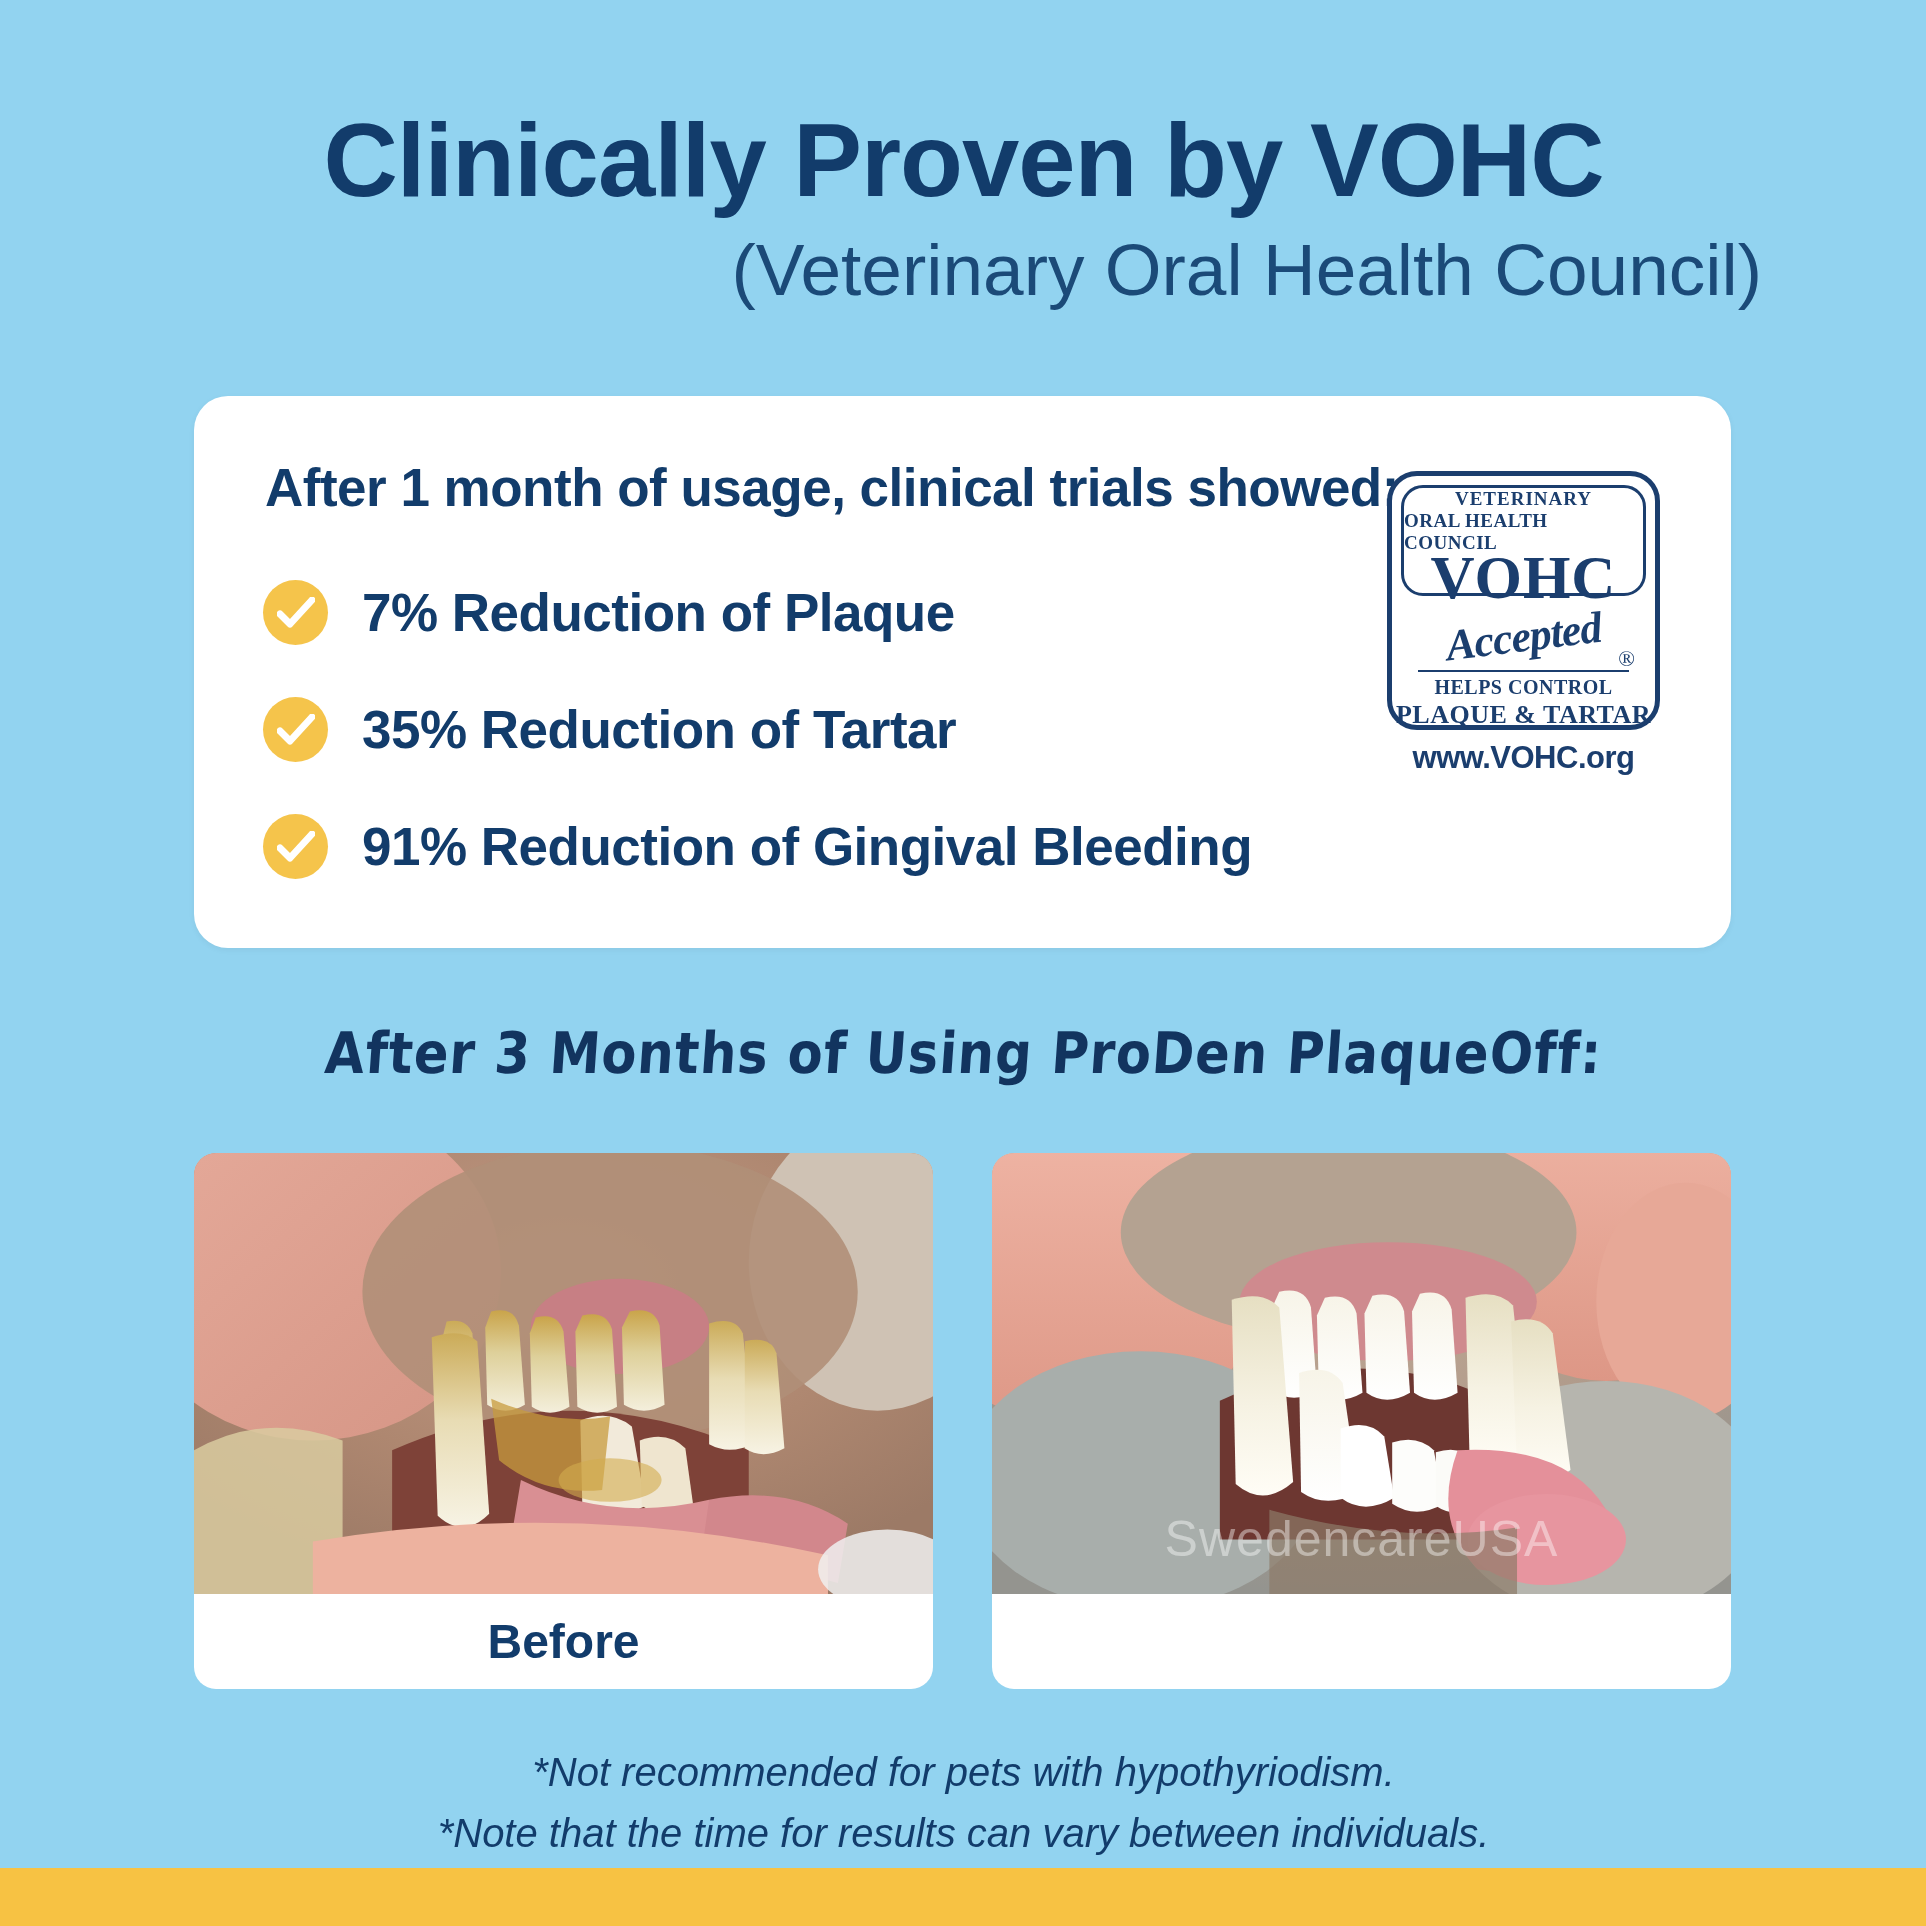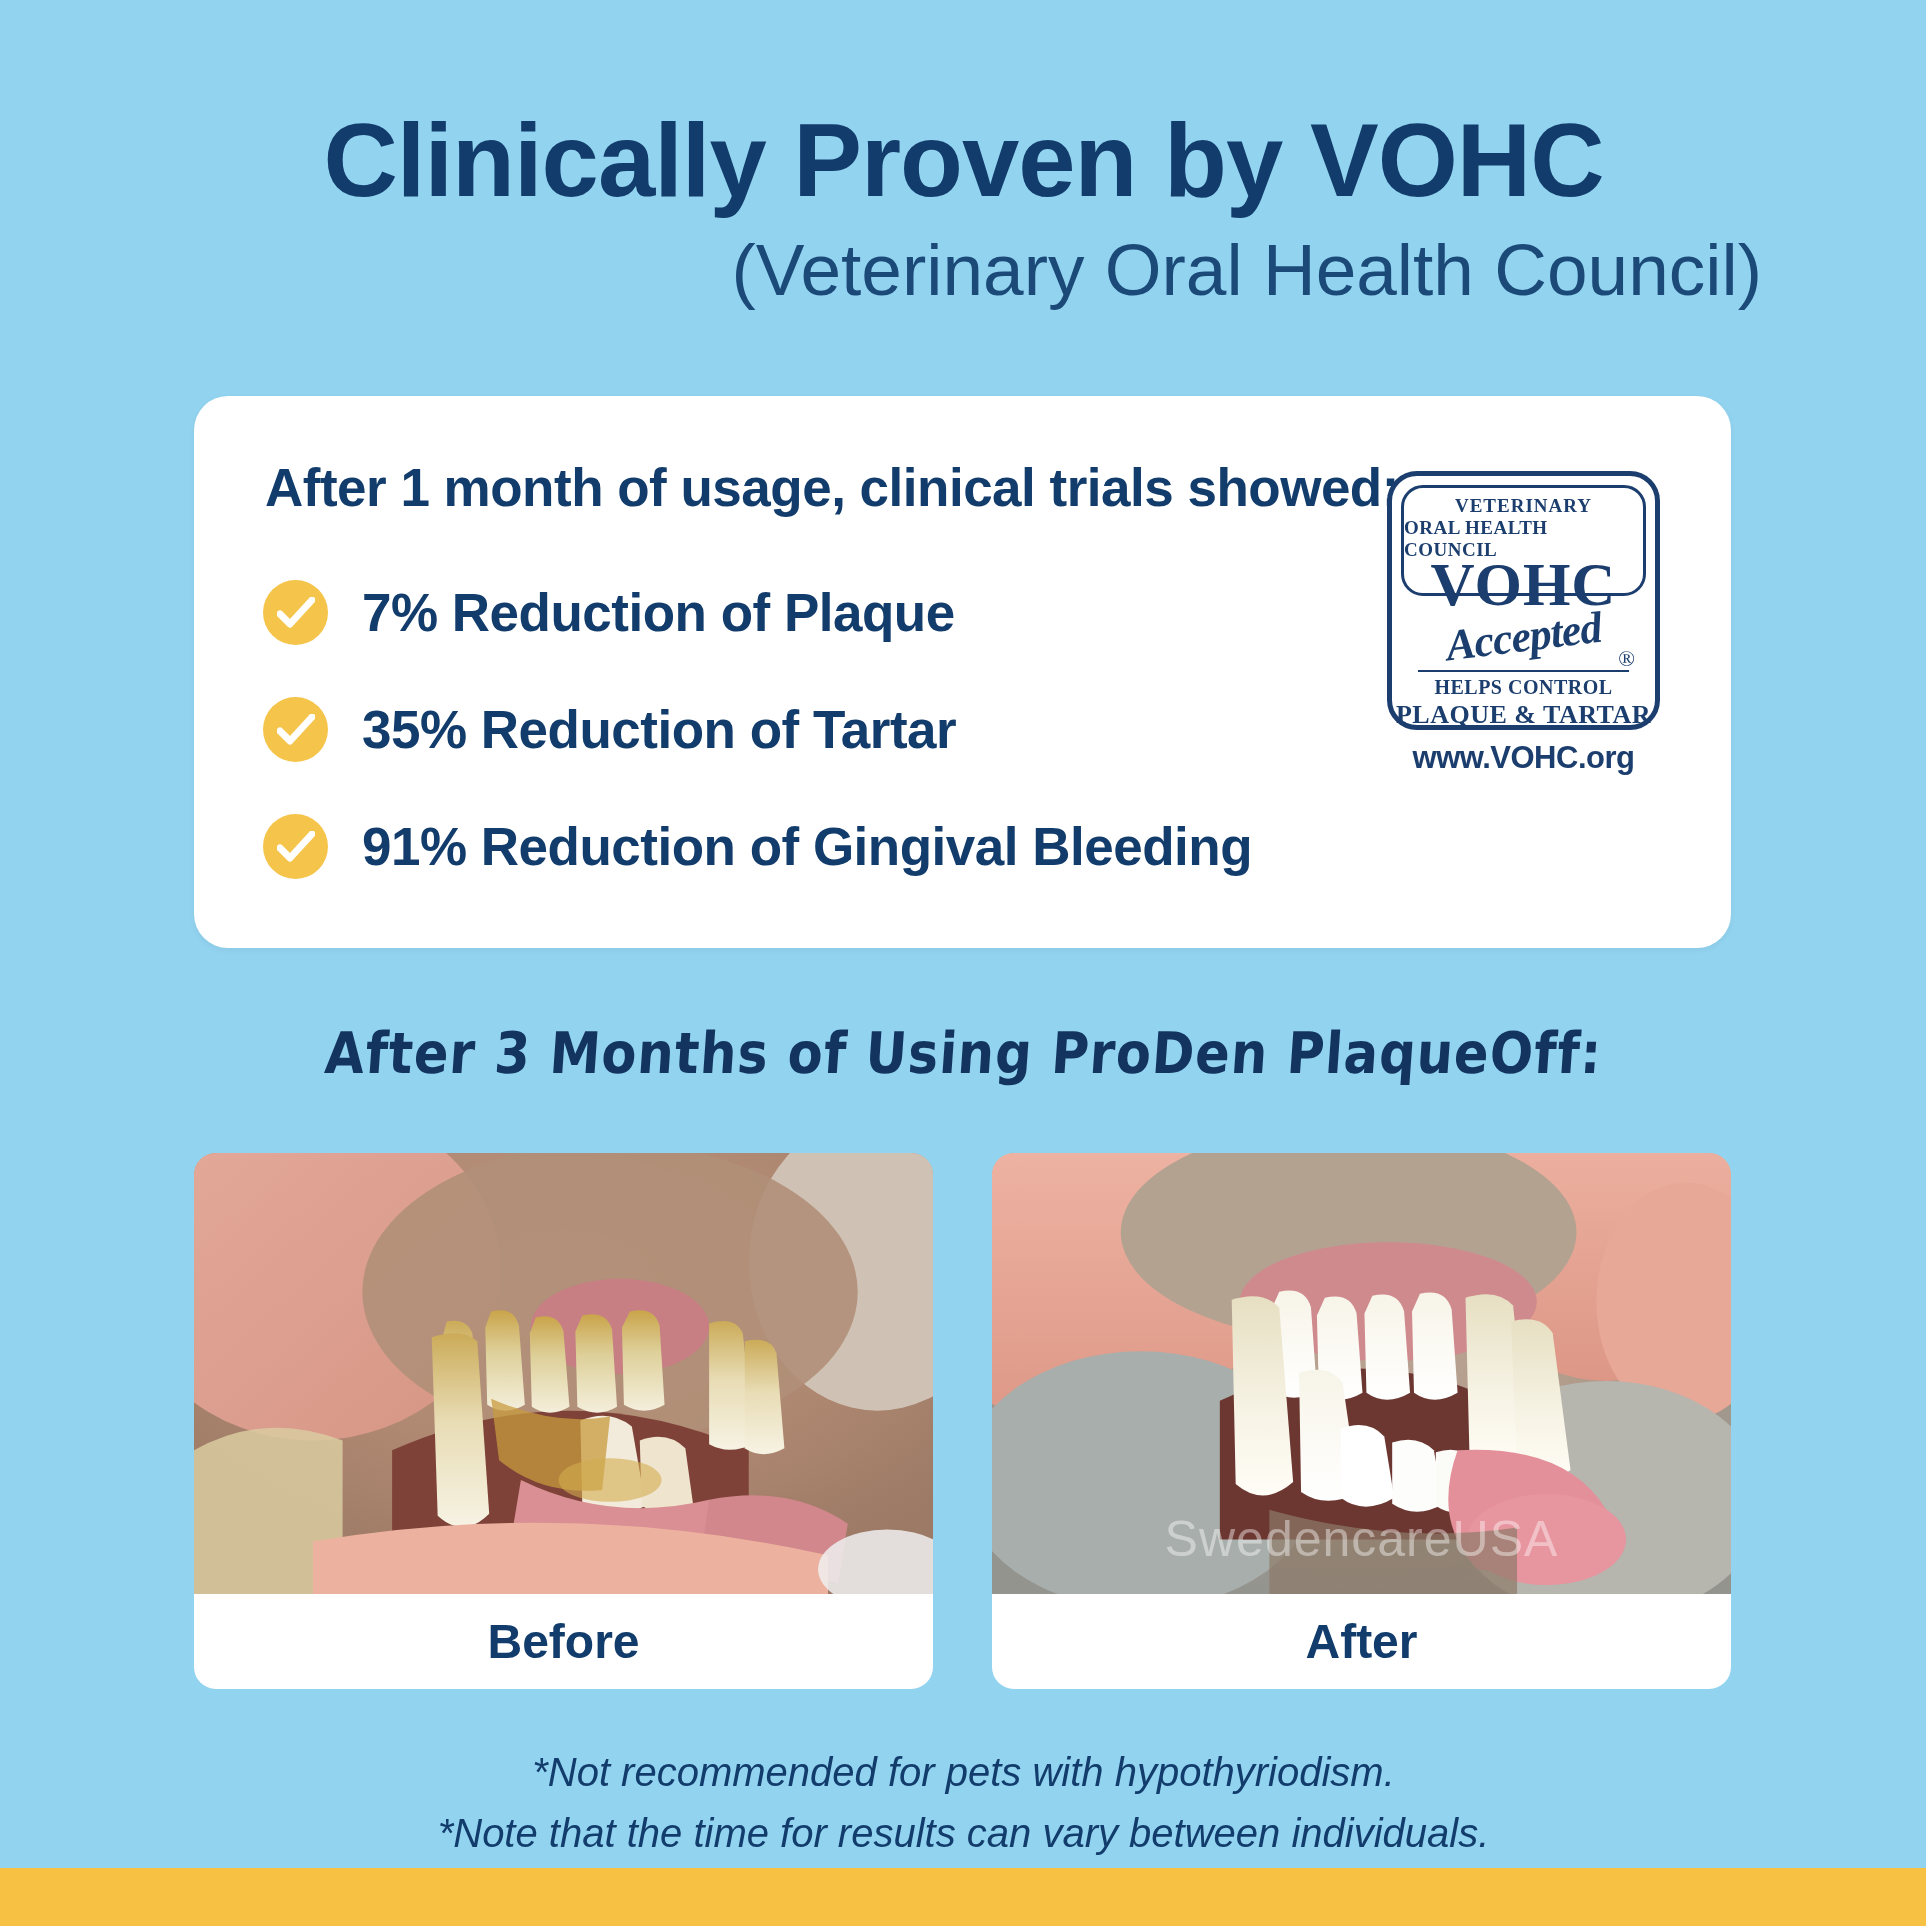--- a/index.html
+++ b/index.html
@@ -58,21 +58,21 @@
   .seal-box {
     width:273px; height:259px;
     border:5px solid #1b3e6e; border-radius:30px;
     position:relative; background:#fff;
   }
   .seal-inner {
     position:absolute; left:9px; top:9px; right:9px;
     height:111px;
     border:3px solid #1b3e6e; border-radius:22px;
     display:flex; flex-direction:column; align-items:center;
-    justify-content:flex-start; padding-top:7px;
+    justify-content:flex-start; 
   }
   .seal-l1 { font-family:"Liberation Serif", serif; font-size:19px; font-weight:bold; color:#1b3e6e; letter-spacing:1px; }
   .seal-l2 { font-family:Liberation Serif, serif; font-size:19px; font-weight:bold; color:#1b3e6e; letter-spacing:0.5px; }
   .seal-vohc {
     font-family:"Liberation Serif", serif;
     font-size:61px; font-weight:bold; color:#1b3e6e;
     letter-spacing:1px; line-height:.92; margin-top:-4px;
   }
   .seal-accepted {
     position:absolute; left:0; right:0; top:135px;
@@ -304,21 +304,20 @@
           <path d="M352 278 q28 -10 44 8 l10 62 q-30 18 -54 0z" fill="#ffffff"></path>
           <path d="M404 292 q26 -8 42 8 l10 54 q-28 16 -52 0z" fill="#fdfdfb"></path>
           <path d="M448 302 q24 -8 38 8 l8 46 q-26 14 -46 0z" fill="#fbfbf8"></path>
         </g>
         <path d="M470 300 q110 -6 150 60 q-40 76 -130 60 q-46 -48 -20 -120z" fill="#e4909a"></path>
         <ellipse cx="560" cy="390" rx="80" ry="46" fill="#e7959f"></ellipse>
         <path d="M280 360 q130 36 250 18 l0 67 -250 0z" fill="#8d7a68" opacity=".7"></path>
       </svg>
       <div class="watermark">SwedencareUSA</div>
     </div>
-    <div class="caption">After</div>
   </div>
 
   <div class="footnotes">
     <div>*Not recommended for pets with hypothyriodism.</div>
     <div>*Note that the time for results can vary between individuals.</div>
   </div>
 
   <div class="bottom-bar"></div>
 
 </div>

